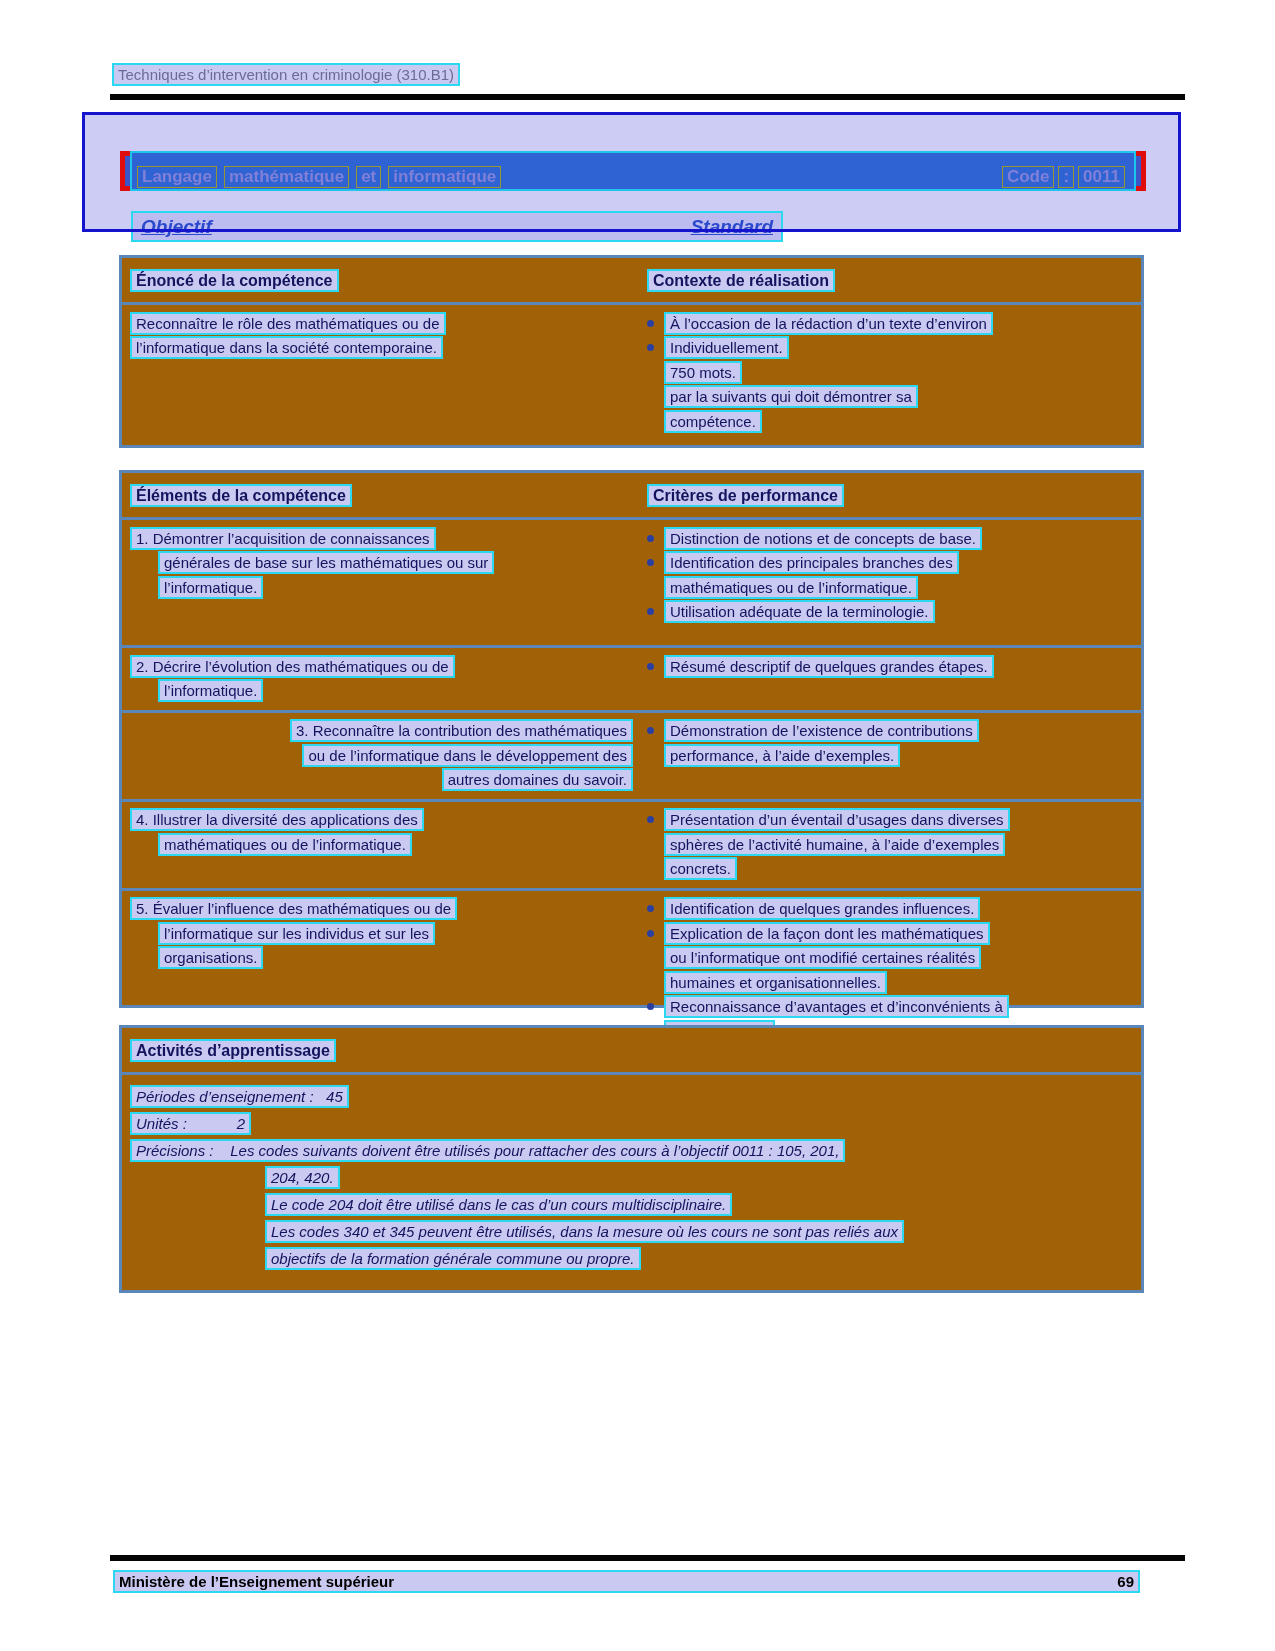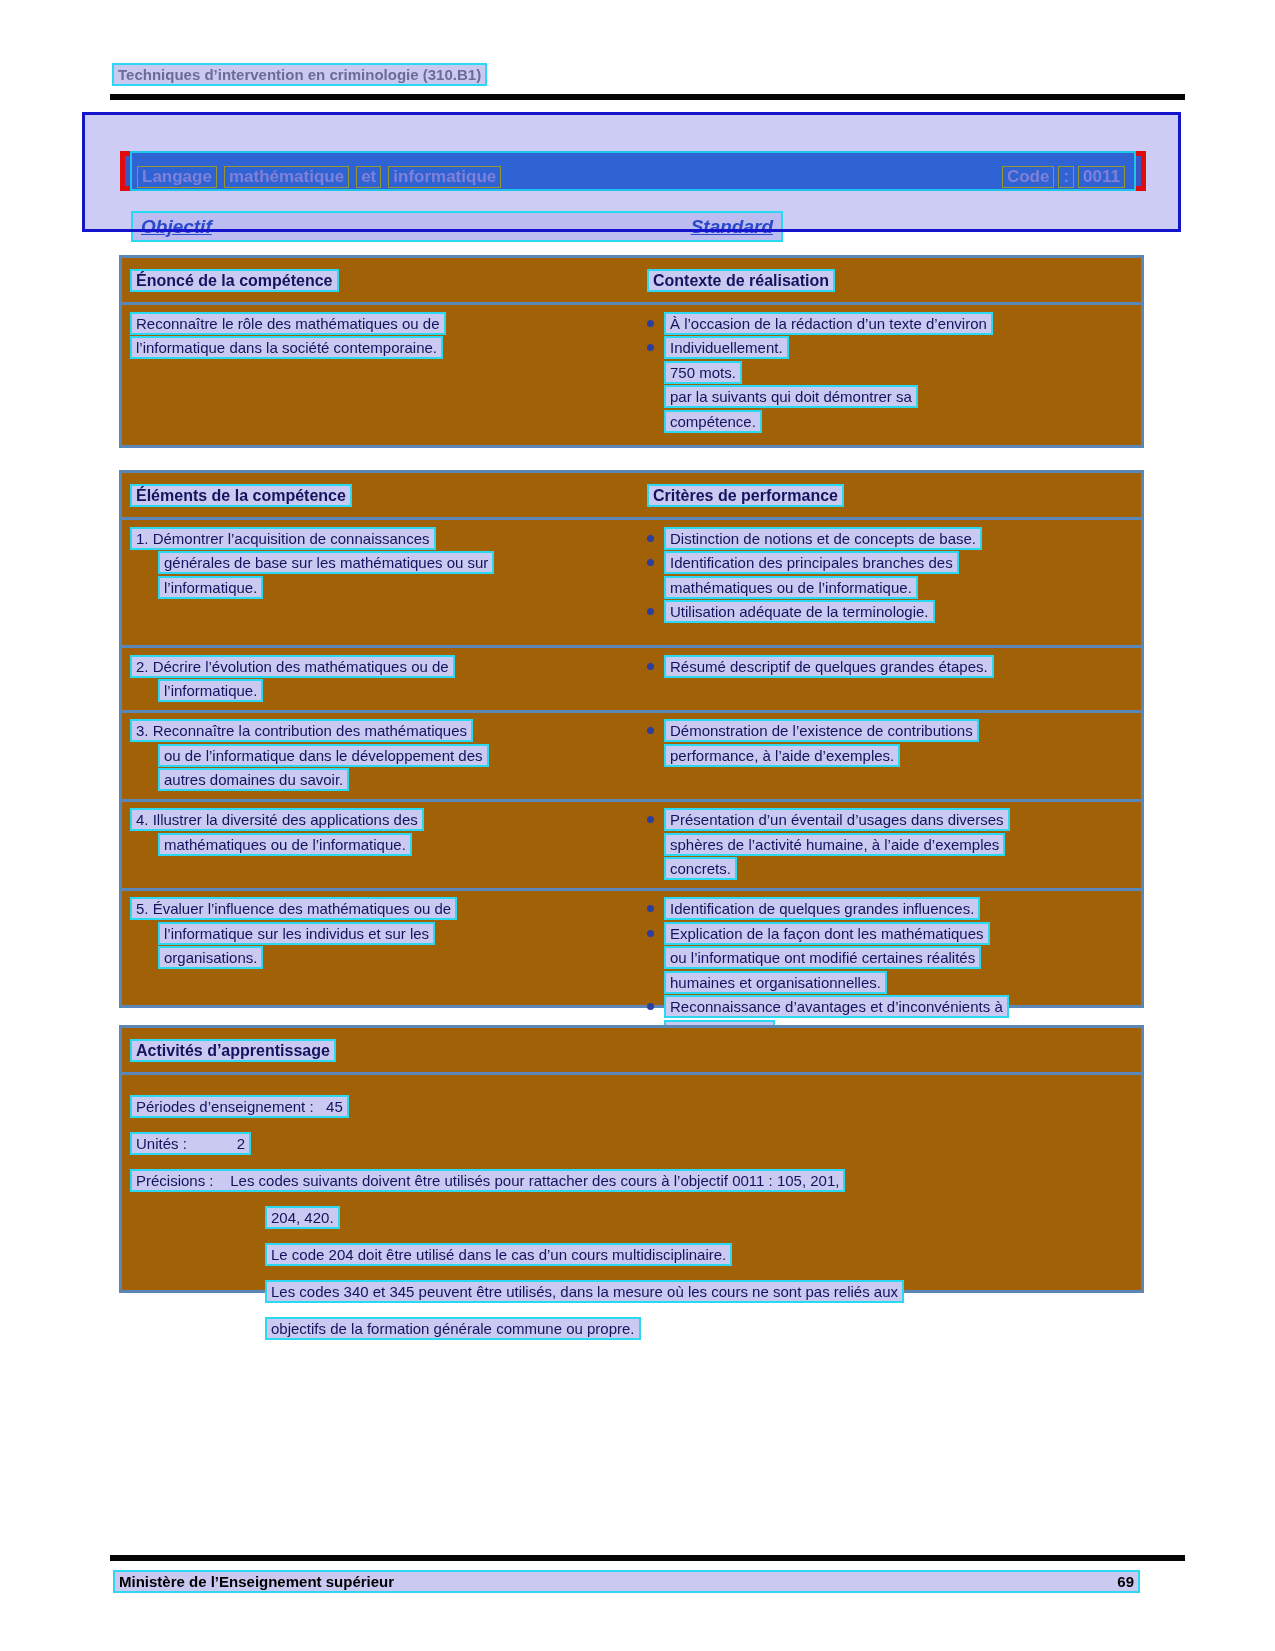--- a/index.html
+++ b/index.html
@@ -9,21 +9,21 @@
   }
   
   .hl{
     display:inline-block;background:#c9c9f1;border:2px solid #2bd8f2;
     color:#14145e;font-size:15px;line-height:19px;padding:0 4px;
     white-space:nowrap;
   }
   .th{font-weight:bold;font-size:16px;}
   
   .doc-header{position:absolute;left:112px;top:63px;}
-  .header-hl{color:#6b6b99;font-weight:bold;}
+  .header-hl{color:#6b6b99;font-weight:normal;}
   .rule{position:absolute;background:#050505;}
   .rule-top{left:110px;top:94px;width:1075px;height:6px;}
   .rule-bottom{left:110px;top:1555px;width:1075px;height:6px;}
   
   .panel{
     position:absolute;left:82px;top:112px;width:1099px;height:120px;
     background:#ccccf5;border:3px solid #1414cc;box-sizing:border-box;
   }
   .panel-underline{position:absolute;left:82px;top:229px;width:1099px;height:3px;background:#1414cc;z-index:5;}
   .title-bar{
@@ -65,24 +65,24 @@
   .t-head.single{grid-template-columns:1fr;}
   .t-head .col2{padding-left:14px;}
   .t-row{display:grid;grid-template-columns:503px 1fr;padding:5px 4px 6px 8px;box-sizing:border-box;}
   .t-row.sep{border-bottom:3px solid #5b86b8;}
   .line{margin:1.5px 0;}
   .cell-left .indent{margin-left:28px;}
   .cell-right .line{display:flex;align-items:flex-start;padding-left:14px;}
   .bullet{width:7px;height:7px;border-radius:50%;background:#2b3fa0;margin:8px 10px 0 0;flex:none;}
   .bullet-hidden{visibility:hidden;}
   .t-body.activities{padding:6px 4px 6px 8px;}
-  .t-body.activities .line{margin:14px 0;}
+  .t-body.activities .line{margin:4px 0;font-style:italic;}
   .t-body.activities .indent{margin-left:135px;}
   
-  .r2-0{min-height:128px;} .r2-1{min-height:56px;} .r2-2{min-height:78px;}
+  .r2-0{min-height:128px;} .r2-1{min-height:56px;} .r2-2{min-height:78px;text-align:right;}
   .r2-3{min-height:76px;} .r2-4{min-height:180px;}
   .t1 .t-row{min-height:140px;}
   
   .footer-bar{position:absolute;left:113px;top:1570px;width:1027px;}
   .footer-hl{display:flex;justify-content:space-between;width:100%;box-sizing:border-box;}
   .footer-hl span{color:#000000;font-weight:bold;font-size:15px;}
 </style>
 </head>
 <body>
 

